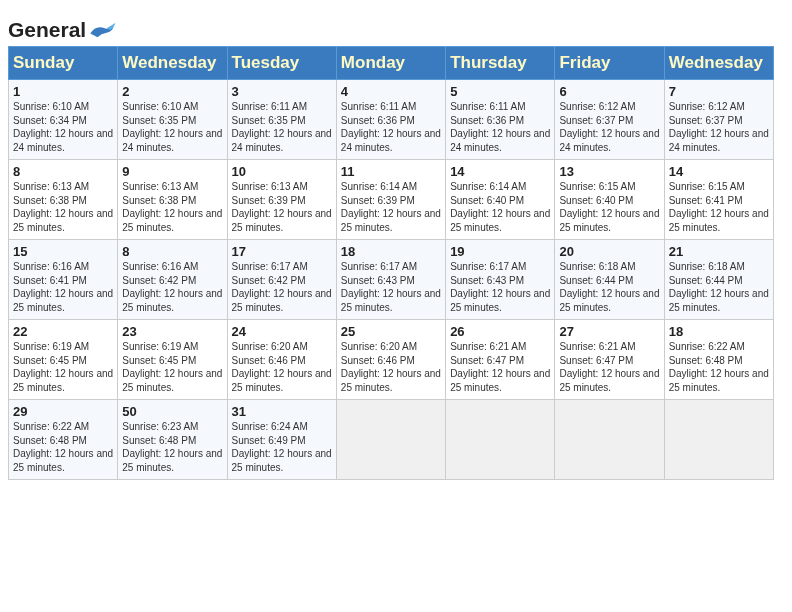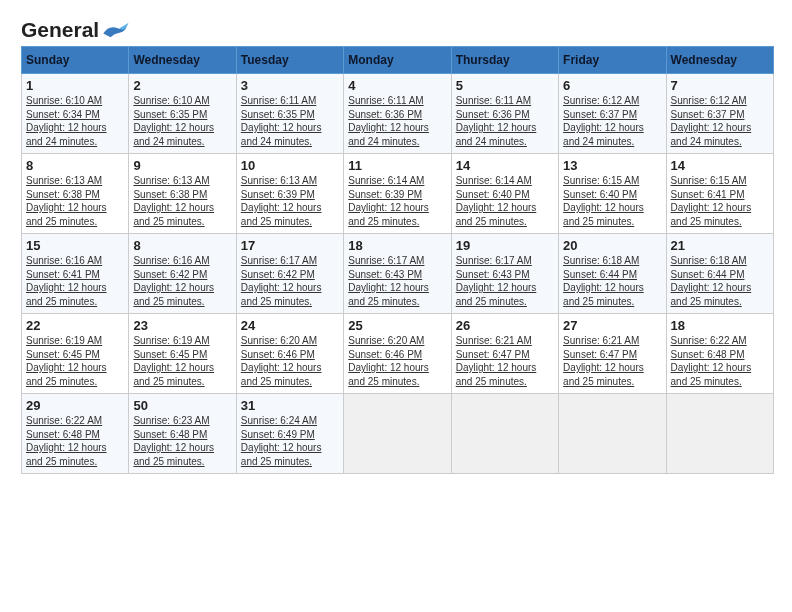--- a/index.html
+++ b/index.html
@@ -6,21 +6,21 @@
     body {
       font-family: Arial, sans-serif;
       background: #fff;
       width: 792px;
       height: 612px;
       overflow: hidden;
     }
     .page {
       width: 792px;
       min-height: 612px;
-      padding: 18px 18px 10px 21px;
+      padding: 18px 18px 10px 8px;
       background: #fff;
     }
     .header-row {
       display: flex;
       justify-content: space-between;
       align-items: flex-start;
       margin-bottom: 8px;
     }
     .logo {
       display: flex;
@@ -52,22 +52,22 @@
       color: #555;
       margin-top: 2px;
     }
     .calendar {
       width: 100%;
       border-collapse: collapse;
       table-layout: fixed;
     }
     .calendar thead tr th {
       background: #3a7bbf;
-      color: #0f172a;
-      font-size: 12px;
+      color: #fef9c3;
+      font-size: 17px;
       font-weight: bold;
       padding: 6px 4px;
       border: 1px solid #5a9ad5;
       text-align: left;
     }
     .calendar tbody tr td {
       border: 1px solid #ccc;
       vertical-align: top;
       padding: 4px 4px 3px 4px;
       font-size: 10.2px;
@@ -86,21 +86,20 @@
       font-size: 13px;
       font-weight: bold;
       color: #222;
       display: block;
       margin-bottom: 1px;
     }
     .day-info {
       font-size: 10px;
       color: #333;
       line-height: 1.35;
-      text-decoration: underline;
     }
     .empty-cell {
       background: #f0f0f0 !important;
     }
   </style>
 </head>
 <body>
 
 <div class="page">
   <div class="header-row">

